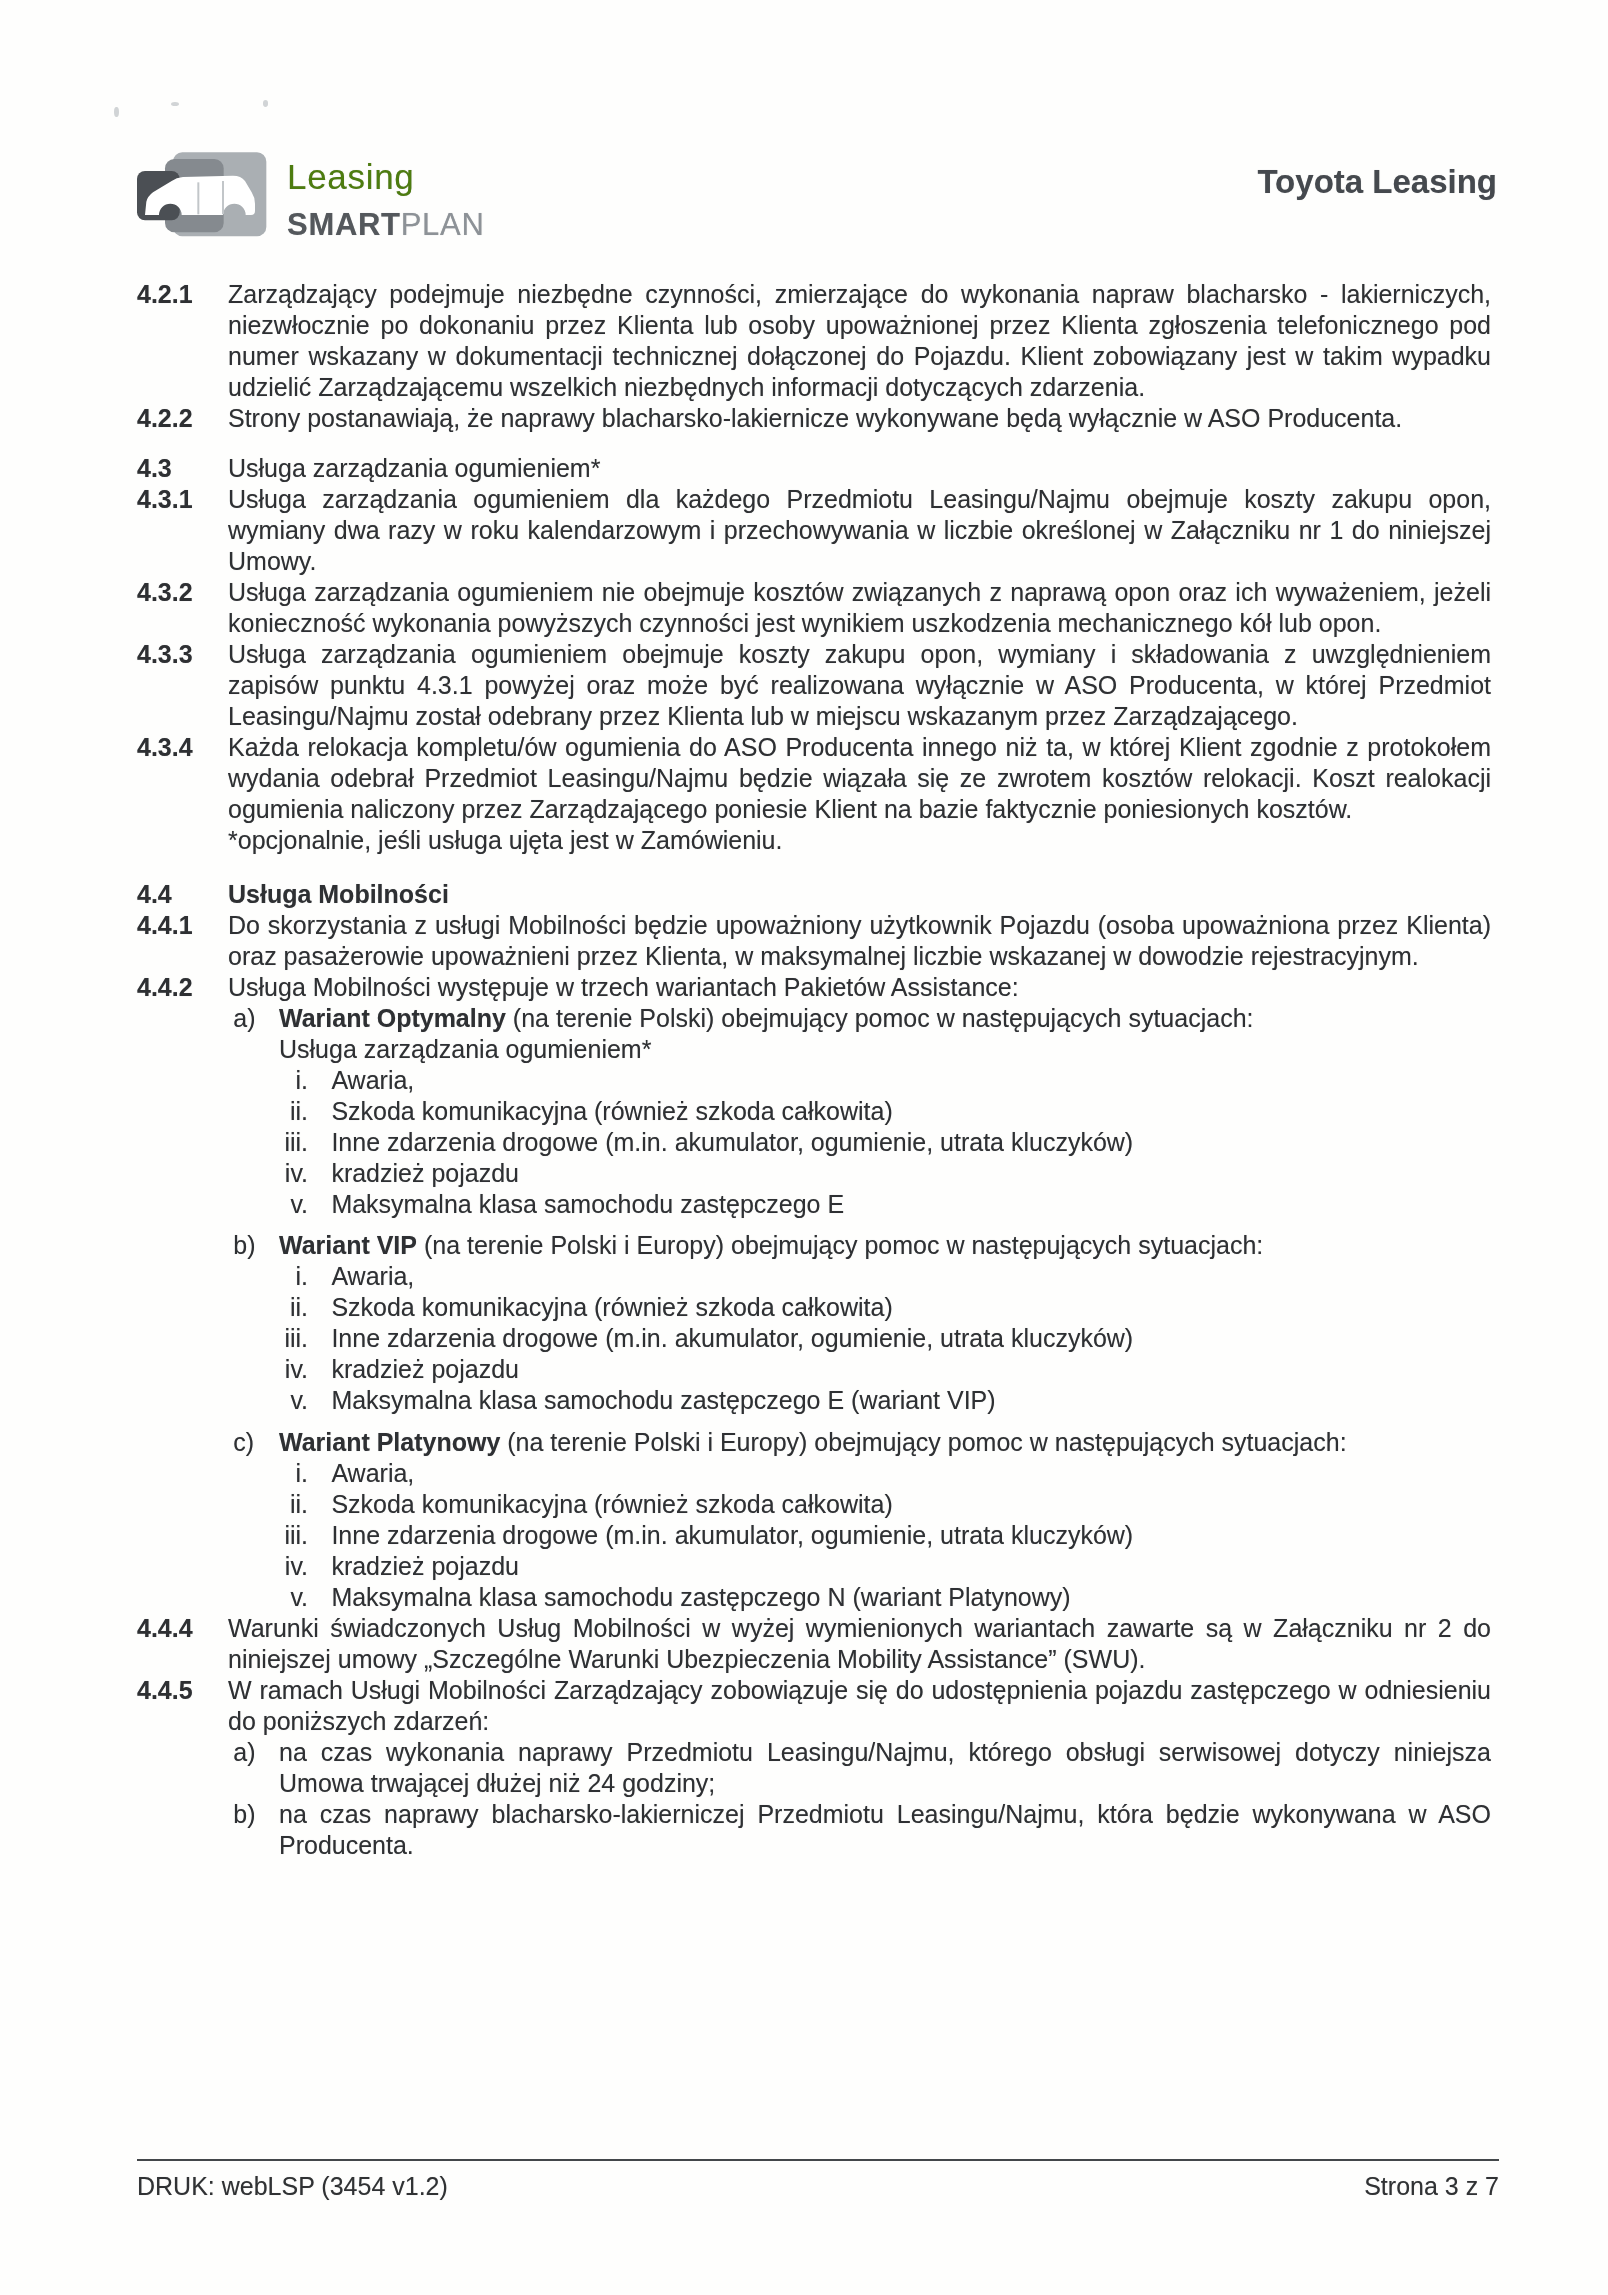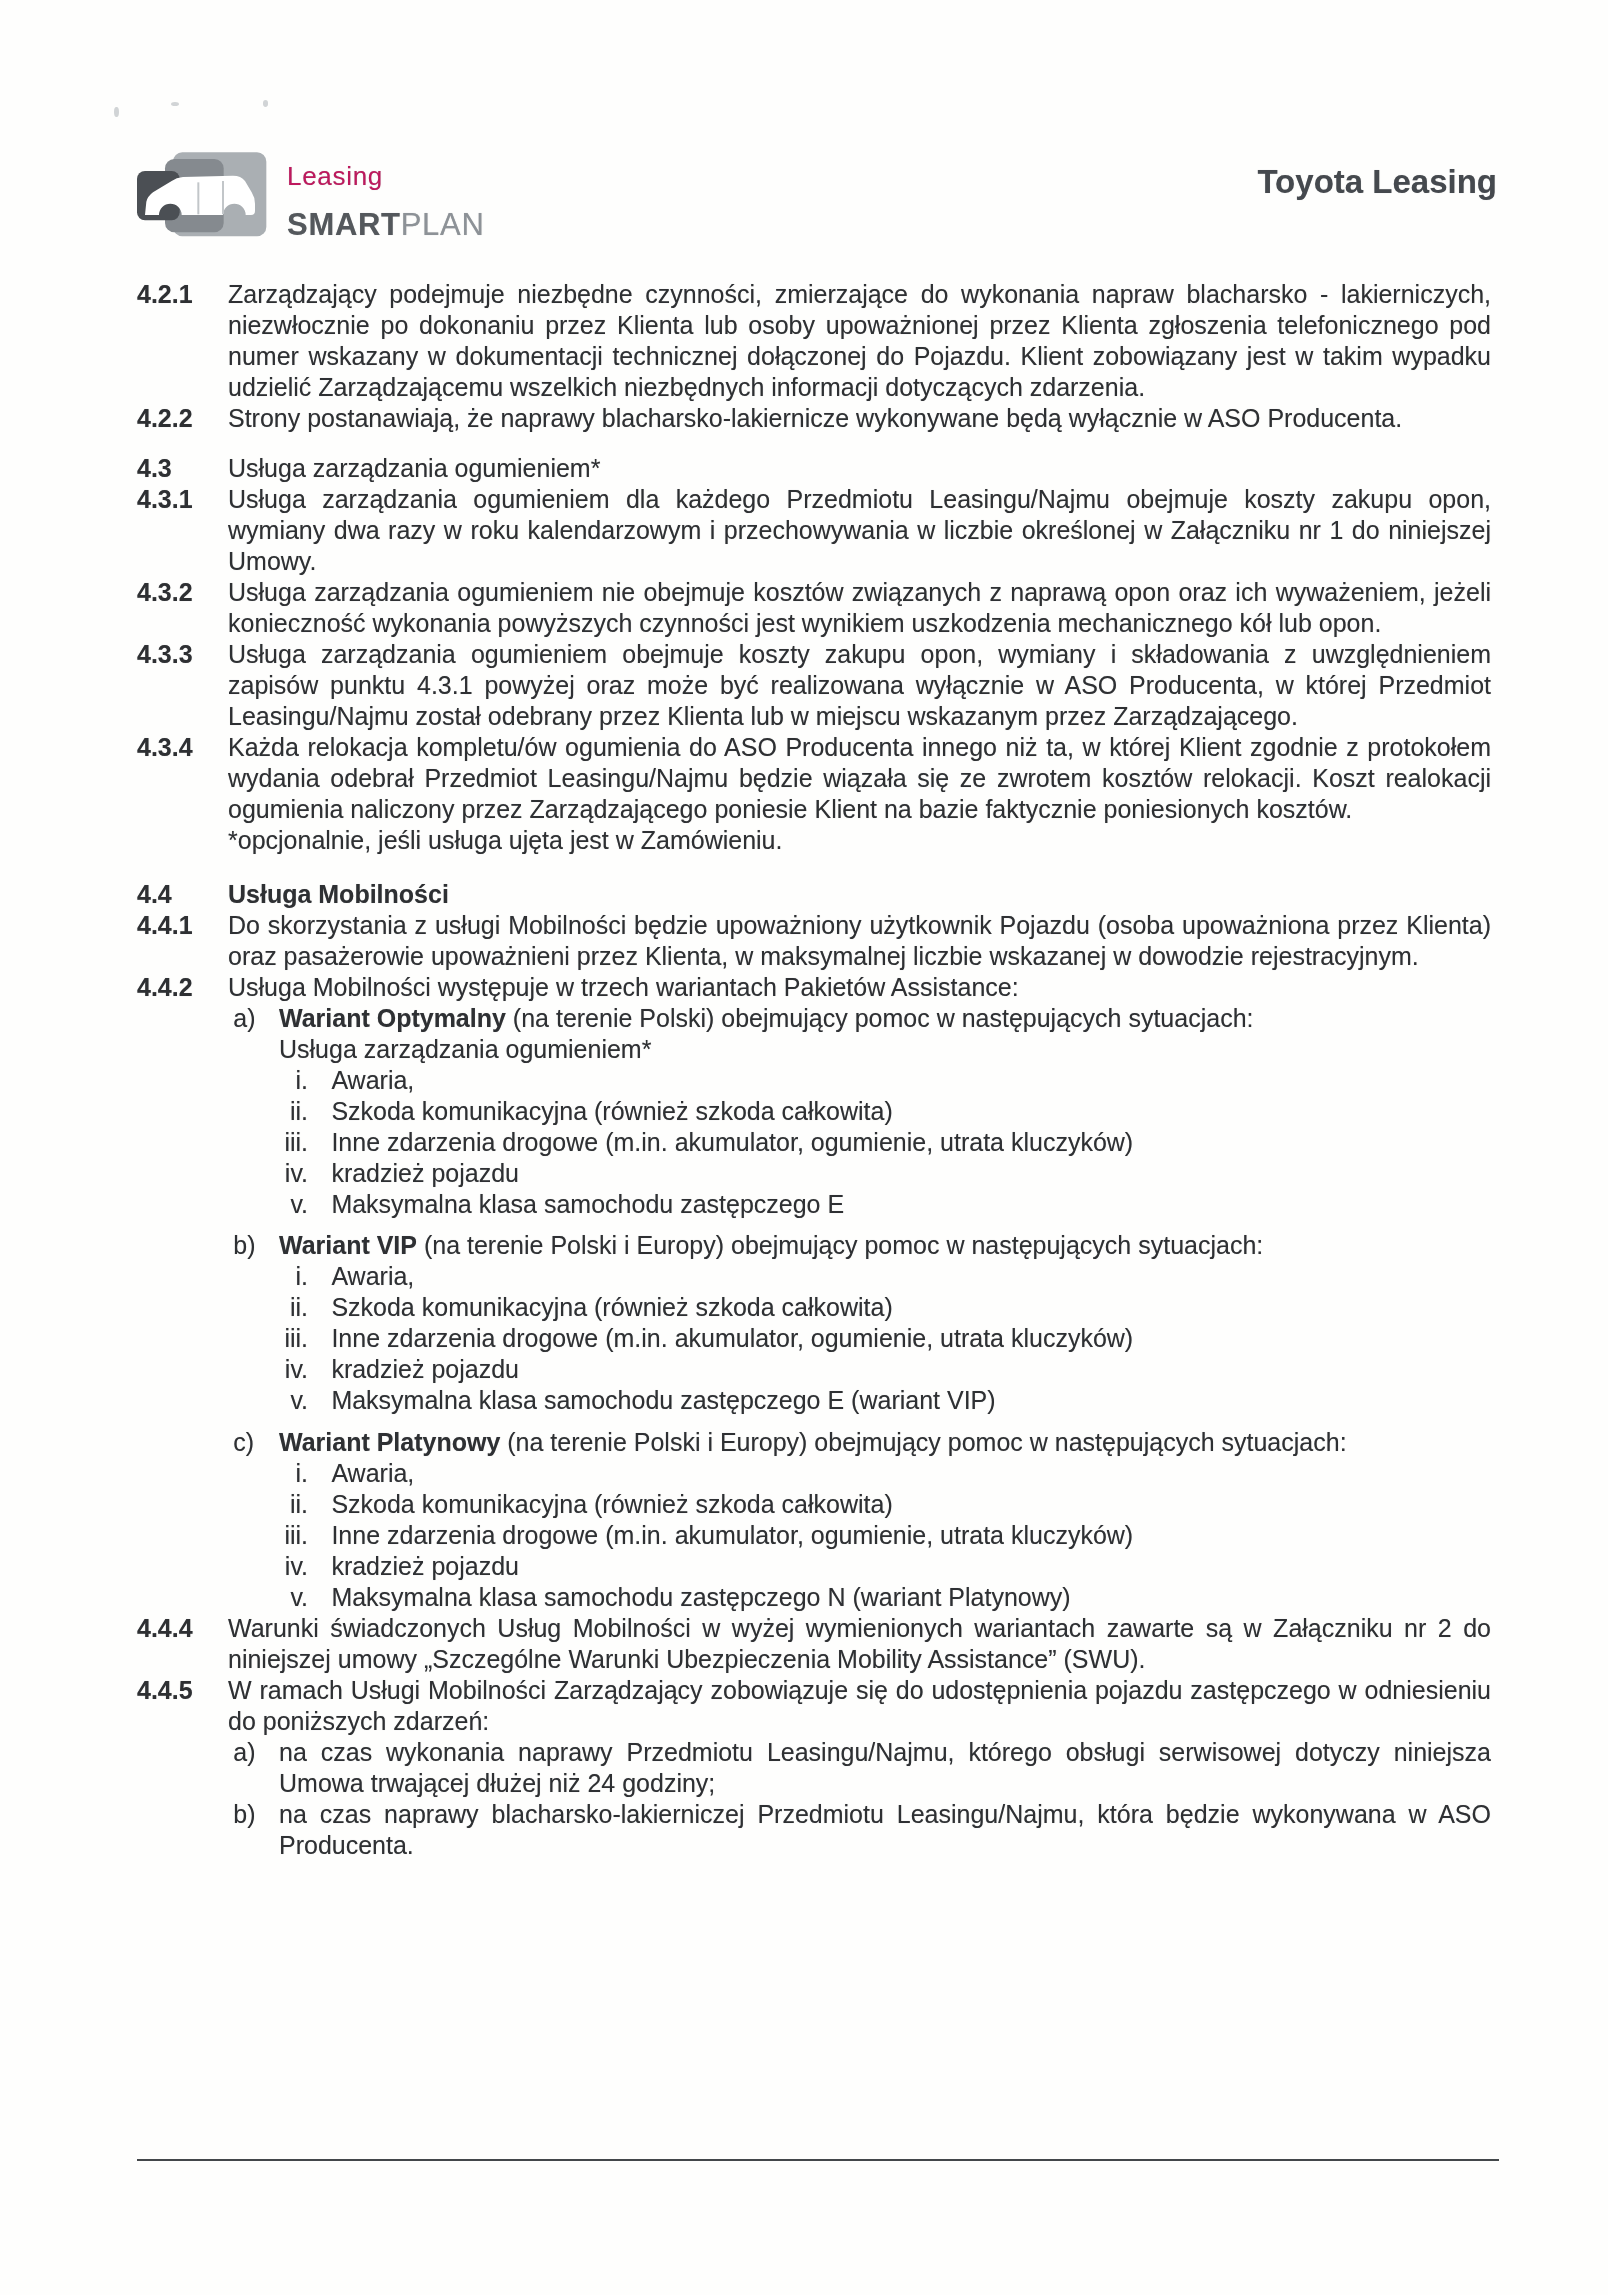--- a/index.html
+++ b/index.html
@@ -8,21 +8,21 @@
     width:1609px; height:2295px;
     background:#fefefd;
     font-family:"Liberation Sans","DejaVu Sans",sans-serif;
     color:#2e3033;
     overflow:hidden;
     text-shadow:0 0 0.7px rgba(46,48,51,.35);
   }
   
   .logo-svg { position:absolute; left:134px; top:151px; }
   .logo-words { position:absolute; left:287px; top:160px; }
-  .logo-line1 { font-size:26px; line-height:33px; color:#be185d; letter-spacing:0.7px; }
+  .logo-line1 { font-size:35px; line-height:33px; color:#4d7c0f; letter-spacing:0.7px; }
   .logo-line2 { font-size:31px; line-height:33px; margin-top:15px; letter-spacing:0.7px; }
   .logo-line2 .smart { font-weight:bold; color:#54585c; }
   .logo-line2 .plan  { color:#8d9297; }
   .brand {
     position:absolute; top:163px; right:112px;
     font-size:33px; font-weight:bold; color:#45494e; letter-spacing:0;
   }
   .speck { position:absolute; background:#8e959a; opacity:.4; border-radius:50%; }
 
   
@@ -235,15 +235,19 @@
         <div class="letter-row">
           <span class="lm">b)</span>
           <span class="lt">na czas naprawy blacharsko-lakierniczej Przedmiotu Leasingu/Najmu, która będzie wykonywana w ASO Producenta.</span>
         </div>
       </div>
     </div>
 
   </div>
 
   <div class="footer-line"></div>
+  <div class="footer-text">
+    <span>DRUK: webLSP (3454 v1.2)</span>
+    <span>Strona 3 z 7</span>
+  </div>
 
 </div>
 
 
 </body></html>

